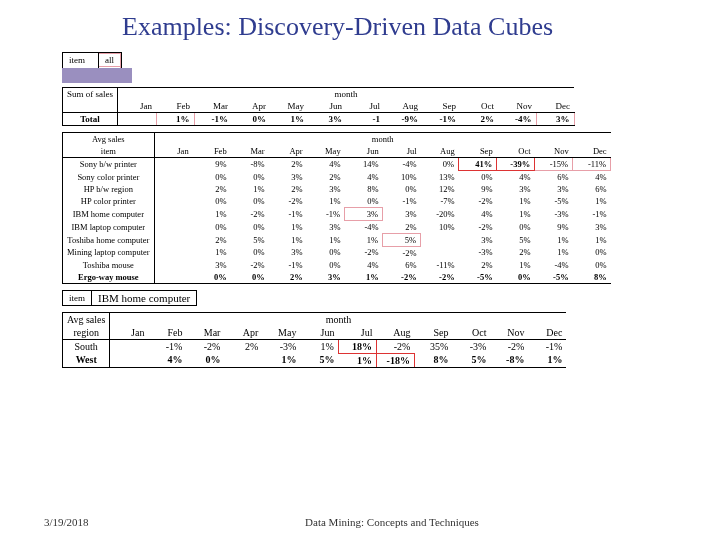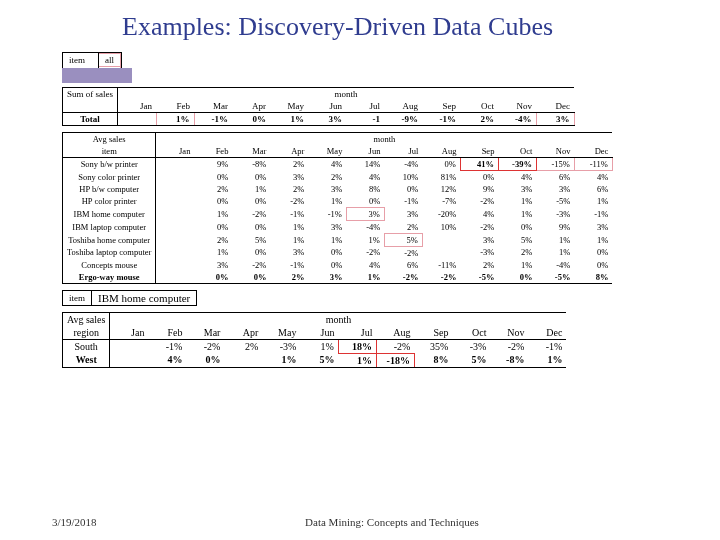--- a/index.html
+++ b/index.html
@@ -15,21 +15,21 @@
   .boxred  { border:1.5px solid #d33; font-weight:bold; }
   .leftcol { border-right:1px solid #000; border-left:1px solid #000; }
   .botrow  { border-bottom:1px solid #000;font-weight:bold; }
   .filters td { text-align:left; }
   .filters { border:1px solid #000; display:inline-block; }
   .filters .lab { border-right:1px solid #000; padding:1px 6px; }
   .filters .val { padding:1px 6px; }
   .t3 .hdrrow td, .t3 .hdrrow th, .t2 .hdrrow td, .t2 .hdrrow th, .t1 .hdrrow td, .t1 .hdrrow th { border-bottom:1px solid #000; }
   .t3 .top, .t2 .top, .t1 .top { border-top:1px solid #000; }
   .footer { position:absolute; left:0; right:0; bottom:8px; height:16px; font-size:11px; color:#333; }
-  .footer .d { position:absolute; left:20px;text-align:right; }
+  .footer .d { position:absolute; left:12px;text-align:right; }
   .footer .m { position:absolute; left:0; right:0; text-align:center; }
   .footer .p { position:absolute; right:20px; }
 </style>
 </head>
 <body>
 
 <div class="slide">
   <h1>Examples: Discovery-Driven Data Cubes</h1>
   <div class="accent"></div>
 
@@ -126,28 +126,28 @@
           </tr>
           <tr>
             <td class="row leftcol">Sony color printer</td>
             <td></td>
             <td>0%</td>
             <td>0%</td>
             <td>3%</td>
             <td>2%</td>
             <td>4%</td>
             <td>10%</td>
-            <td>81%</td>
+            <td>13%</td>
             <td>0%</td>
             <td>4%</td>
             <td>6%</td>
             <td>4%</td>
           </tr>
           <tr>
-            <td class="row leftcol">HP b/w computer</td>
+            <td class="row leftcol">HP b/w region</td>
             <td></td>
             <td>2%</td>
             <td>1%</td>
             <td>2%</td>
             <td>3%</td>
             <td>8%</td>
             <td>0%</td>
             <td>12%</td>
             <td>9%</td>
             <td>3%</td>
@@ -208,36 +208,36 @@
             <td>1%</td>
             <td>1%</td>
             <td class="boxcell">5%</td>
             <td></td>
             <td>3%</td>
             <td>5%</td>
             <td>1%</td>
             <td>1%</td>
           </tr>
           <tr>
-            <td class="row leftcol">Toshiba laptop computer</td>
+            <td class="row leftcol">Mining laptop computer</td>
             <td></td>
             <td>1%</td>
             <td>0%</td>
             <td>3%</td>
             <td>0%</td>
             <td>-2%</td>
             <td>-2%</td>
             <td></td>
             <td>-3%</td>
             <td>2%</td>
             <td>1%</td>
             <td>0%</td>
           </tr>
           <tr>
-            <td class="row leftcol">Concepts mouse</td>
+            <td class="row leftcol">Toshiba mouse</td>
             <td></td>
             <td>3%</td>
             <td>-2%</td>
             <td>-1%</td>
             <td>0%</td>
             <td>4%</td>
             <td>6%</td>
             <td>-11%</td>
             <td>2%</td>
             <td>1%</td>

